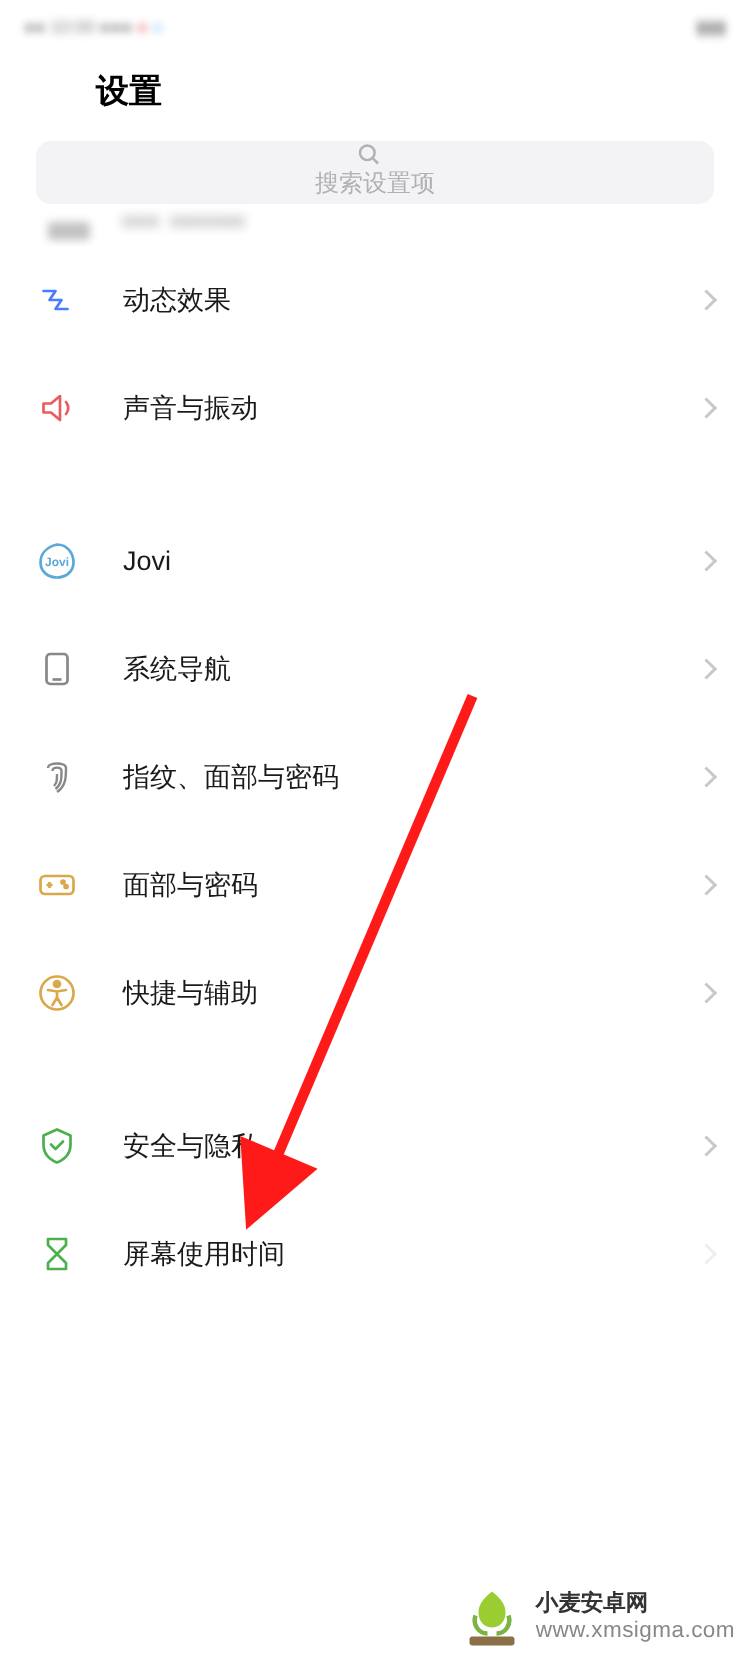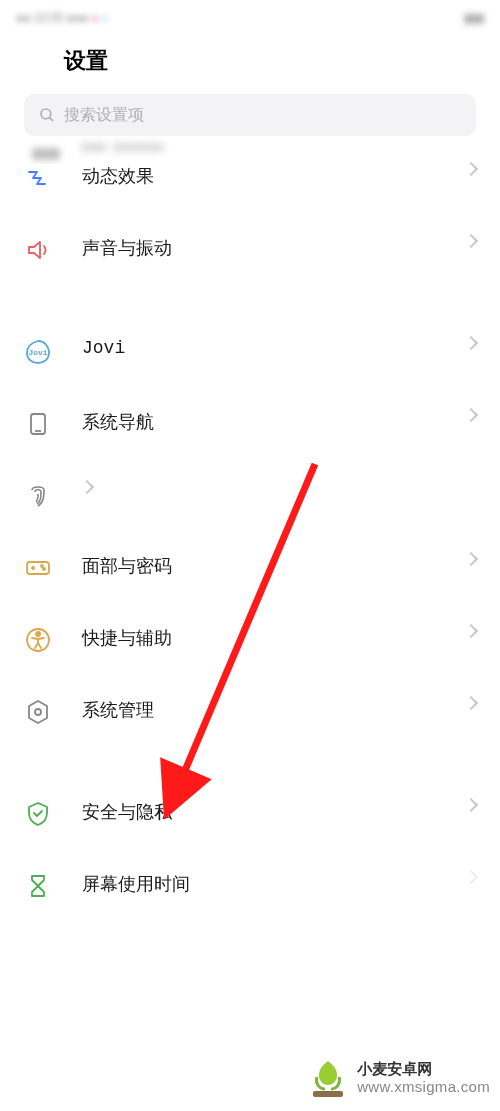--- a/index.html
+++ b/index.html
@@ -38,20 +38,21 @@
     .search-box {
       margin: 0 24px 0 24px;
       background: #f3f3f5;
       border-radius: 10px;
       height: 42px;
       display: flex;
       align-items: center;
       padding: 0 14px;
       position: relative;
       z-index: 10;
+      flex-direction: column;
     }
     .search-icon {
       width: 18px;
       height: 18px;
       margin-right: 8px;
       flex-shrink: 0;
     }
     .search-placeholder {
       color: #b0b0b5;
       font-size: 16px;
@@ -85,25 +86,25 @@
       background: #999;
       filter: blur(3px);
       border-radius: 2px;
     }
     .group-gap {
       height: 30px;
       background: #fff;
     }
     .item {
       display: flex;
+      align-items: center;
       padding: 0 24px;
       height: 72px;
       cursor: pointer;
       position: relative;
-      font-family: Liberation Mono, monospace;
     }
     .item-icon {
       width: 28px;
       height: 28px;
       margin-right: 30px;
       flex-shrink: 0;
       display: flex;
       align-items: center;
       justify-content: center;
     }
@@ -240,20 +241,21 @@
   </div>
 
   <div class="item">
     <div class="item-icon">
       <svg viewBox="0 0 28 28" width="28" height="28" fill="none" stroke="#888" stroke-width="1.6">
         <path d="M8 8 C8 4 20 4 20 8 C20 14 20 20 14 24"></path>
         <path d="M11 10 C11 7 17 7 17 10 C17 15 17 19 13 22"></path>
         <path d="M14 12 C14 16 14 18 12 20"></path>
       </svg>
     </div>
+    <div class="item-label">指纹、面部与密码</div>
     <div class="chevron"></div>
   </div>
 
   <div class="item">
     <div class="item-icon">
       <svg viewBox="0 0 28 28" width="28" height="28" fill="none" stroke="#d9a84a" stroke-width="1.8">
         <rect x="3" y="8" width="22" height="12" rx="3"></rect>
         <line x1="9" y1="12" x2="9" y2="16"></line>
         <line x1="7" y1="14" x2="11" y2="14"></line>
         <circle cx="18" cy="12" r="1" fill="#d9a84a"></circle>
@@ -269,30 +271,20 @@
       <svg viewBox="0 0 28 28" width="28" height="28" fill="none" stroke="#d9a84a" stroke-width="1.8">
         <circle cx="14" cy="14" r="11"></circle>
         <circle cx="14" cy="8" r="2" fill="#d9a84a"></circle>
         <path d="M8 12 L14 13 L20 12 M14 13 L14 17 M14 17 L11 22 M14 17 L17 22" stroke-linecap="round"></path>
       </svg>
     </div>
     <div class="item-label">快捷与辅助</div>
     <div class="chevron"></div>
   </div>
 
-  <div class="item">
-    <div class="item-icon">
-      <svg viewBox="0 0 28 28" width="28" height="28" fill="none" stroke="#888" stroke-width="1.8">
-        <path d="M14 3 L23 8 L23 20 L14 25 L5 20 L5 8 Z" stroke-linejoin="round"></path>
-        <circle cx="14" cy="14" r="3"></circle>
-      </svg>
-    </div>
-    <div class="item-label">系统管理</div>
-    <div class="chevron"></div>
-  </div>
 
   <div class="group-gap"></div>
 
   <div class="item">
     <div class="item-icon">
       <svg viewBox="0 0 28 28" width="28" height="28" fill="none" stroke="#4caf50" stroke-width="1.8">
         <path d="M14 3 L23 7 L23 13 C23 19 19 23 14 25 C9 23 5 19 5 13 L5 7 Z" stroke-linejoin="round"></path>
         <path d="M10 13 L13 16 L18 11" stroke-linecap="round" stroke-linejoin="round"></path>
       </svg>
     </div>

